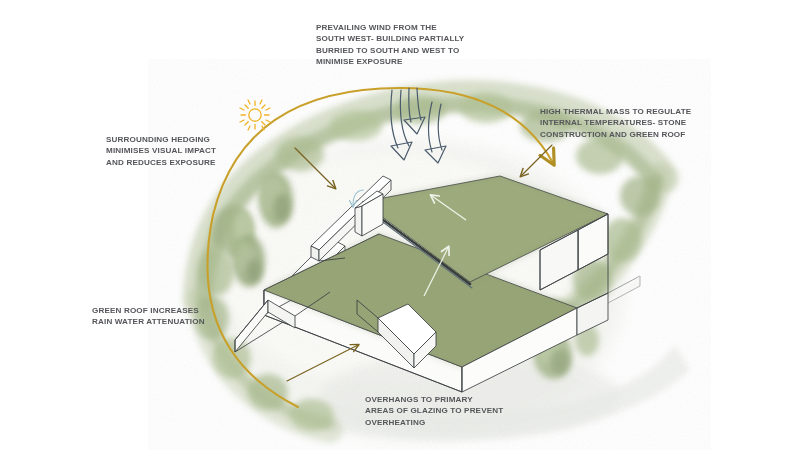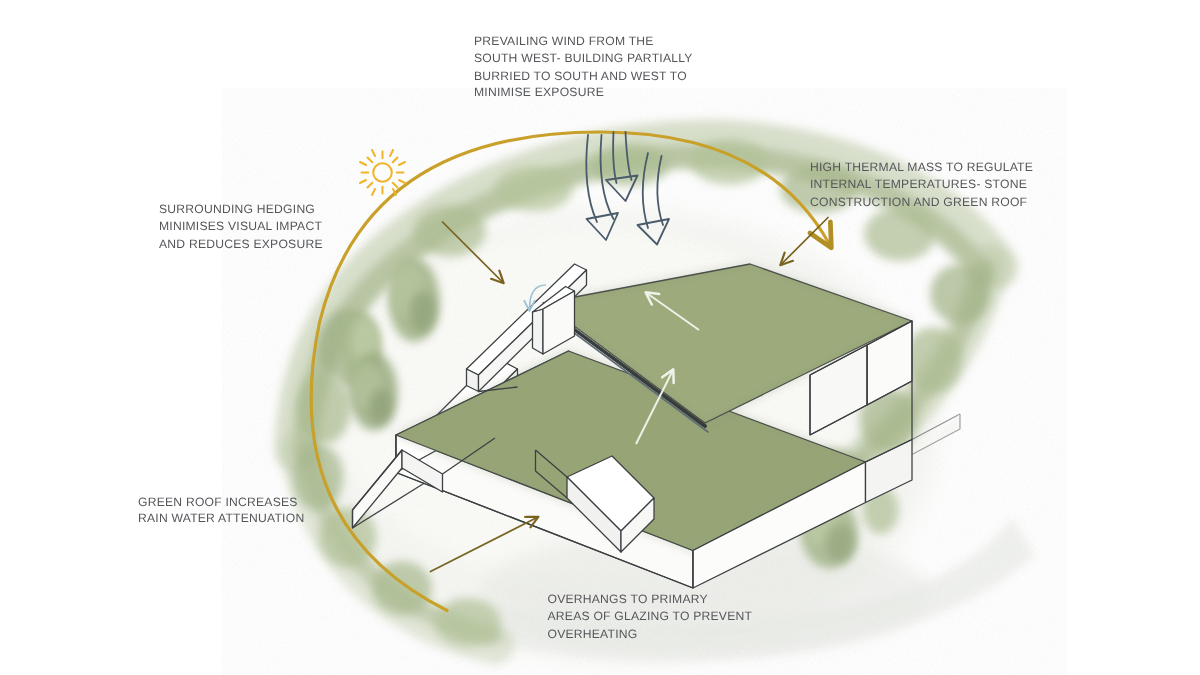--- a/index.html
+++ b/index.html
@@ -16,20 +16,21 @@
     font-family: "Liberation Sans", sans-serif;
   }
   .annot {
     position: absolute;
     color: #54565a;
     font-size: 8.1px;
     line-height: 11.4px;
     letter-spacing: 0.15px;
     white-space: pre-line;
     font-family: "Liberation Sans", sans-serif;
+    font-weight: bold;
   }
   #svgscene {
     position: absolute;
     left: 0; top: 0;
     width: 800px;
     height: 450px;
   }
 </style>
 </head>
 <body>
@@ -292,20 +293,20 @@
 MINIMISE EXPOSURE</div>
 
   <div class="annot" style="left:540px; top:106px;">HIGH THERMAL MASS TO REGULATE
 INTERNAL TEMPERATURES- STONE
 CONSTRUCTION AND GREEN ROOF</div>
 
   <div class="annot" style="left:106px; top:134px;">SURROUNDING HEDGING
 MINIMISES VISUAL IMPACT
 AND REDUCES EXPOSURE</div>
 
-  <div class="annot" style="left:92px; top:305px;margin-top:24px;">GREEN ROOF INCREASES
+  <div class="annot" style="left:92px; top:305px;">GREEN ROOF INCREASES
 RAIN WATER ATTENUATION</div>
 
   <div class="annot" style="left:365px; top:378px;margin-top:16px;">OVERHANGS TO PRIMARY
 AREAS OF GLAZING TO PREVENT
 OVERHEATING</div>
 
 </div>
 
 </body></html>

